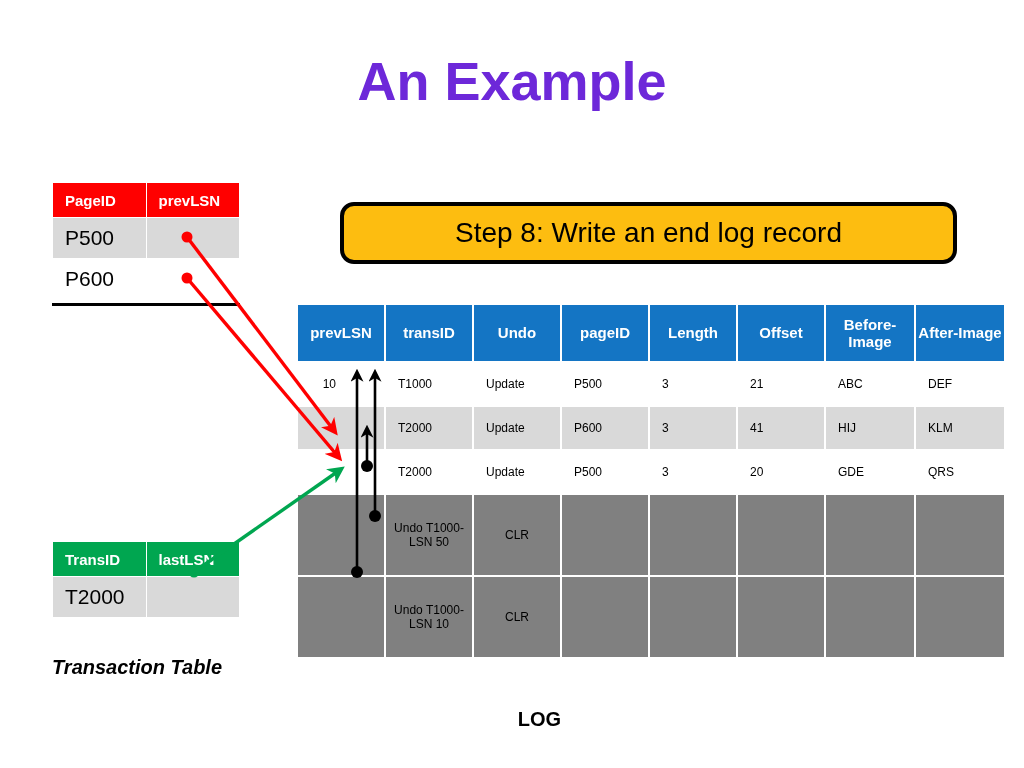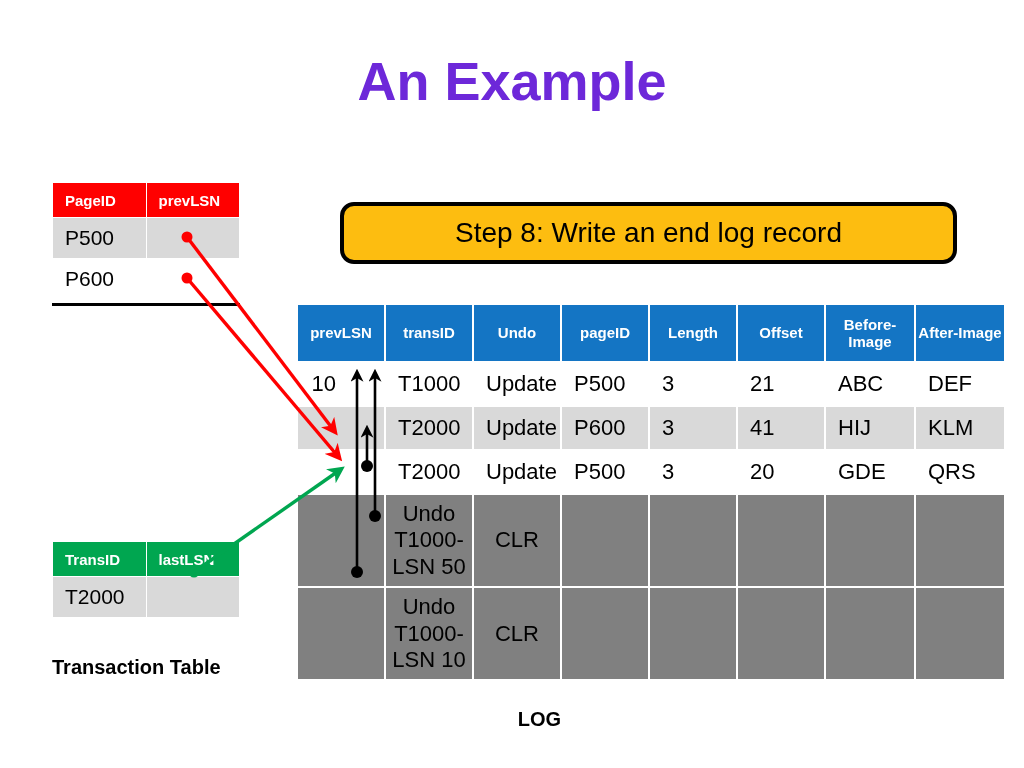--- a/index.html
+++ b/index.html
@@ -76,21 +76,21 @@
   .txt th { background: #00A650; }
   .txt .row-a td { background: #D9D9D9; }
 
   .caption {
     position: absolute;
     font-size: 20px;
     font-weight: bold;
     color: #000000;
   }
   .cap-dpt { left: 57px; top: 324px; }
-  .cap-txt { left: 52px; top: 656px; }
+  .cap-txt { left: 52px; top: 656px; font-style: italic; }
   .cap-log { left: 0px; top: 708px; width: 1024px; text-align: center; }
   .cap-log .inner { display: inline-block; margin-left: 55px; font-size: 20px; font-weight: bold; }
 
   
   .callout {
     position: absolute;
     left: 340px;
     top: 202px;
     width: 617px;
     height: 62px;
@@ -120,21 +120,21 @@
     color: #ffffff;
     font-size: 15px;
     font-weight: bold;
     text-align: center;
     vertical-align: middle;
     padding: 6px 2px;
     height: 44px;
     line-height: 1.15;
   }
   .log-table td {
-    font-size: 22px;
+    font-size: 12px;
     color: #000000;
     text-align: left;
     vertical-align: middle;
     padding: 6px 0 6px 12px;
     height: 30px;
     line-height: 1.2;
   }
   .log-table tr.r-white td { background: #FFFFFF; }
   .log-table tr.r-gray  td { background: #D9D9D9; }
   .log-table tr.r-dark  td { background: #808080; }

